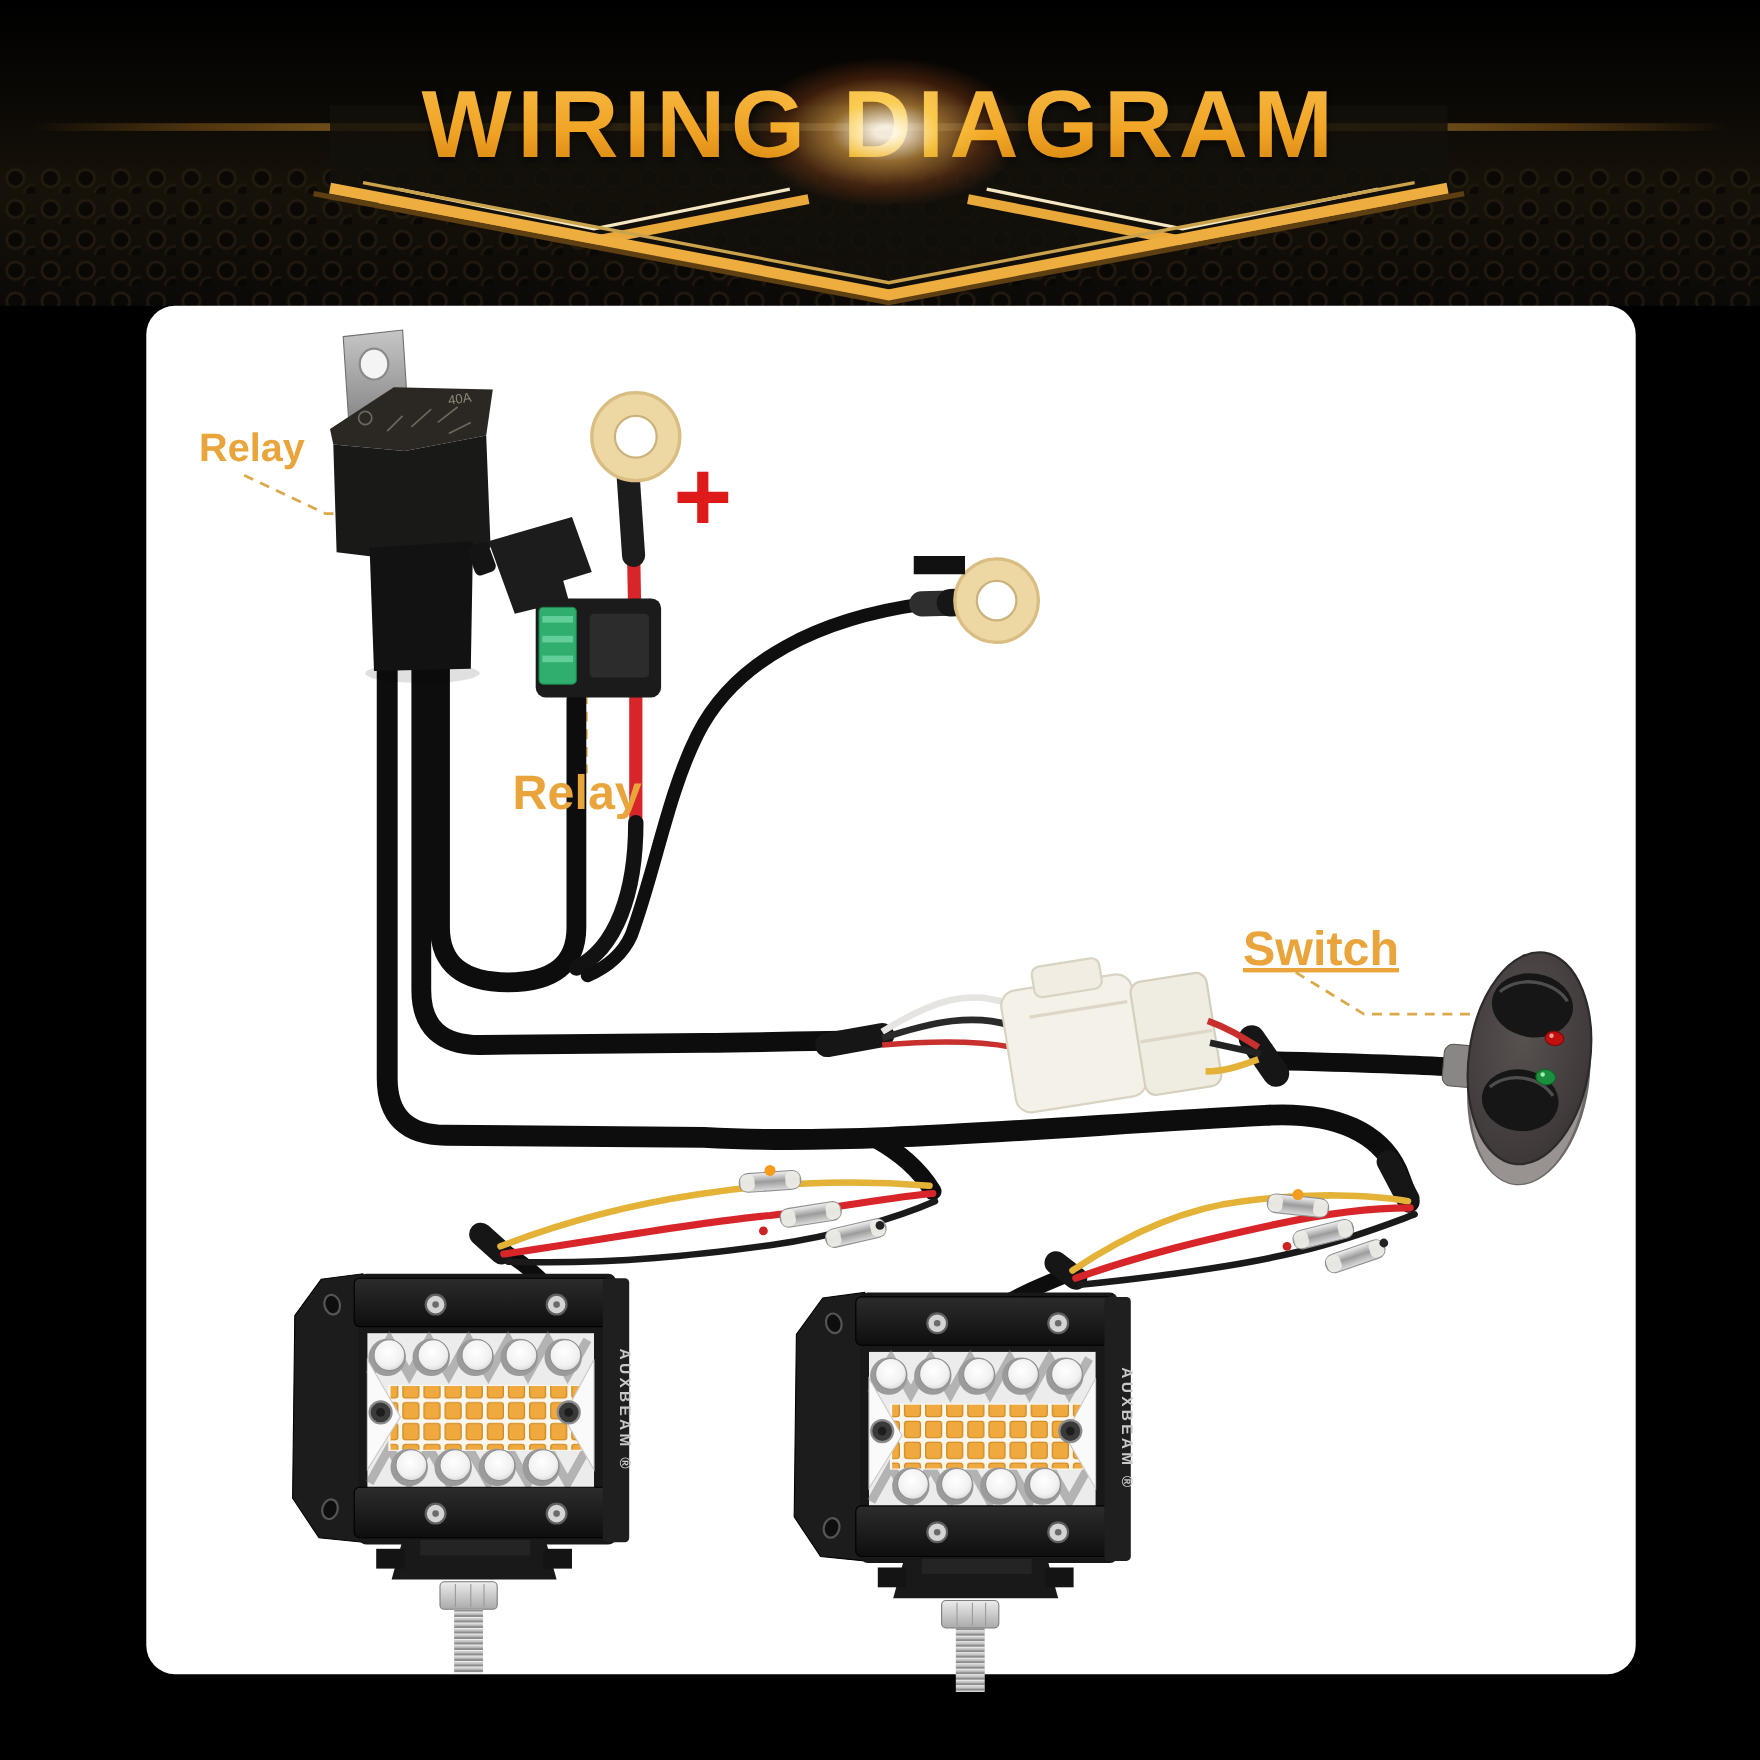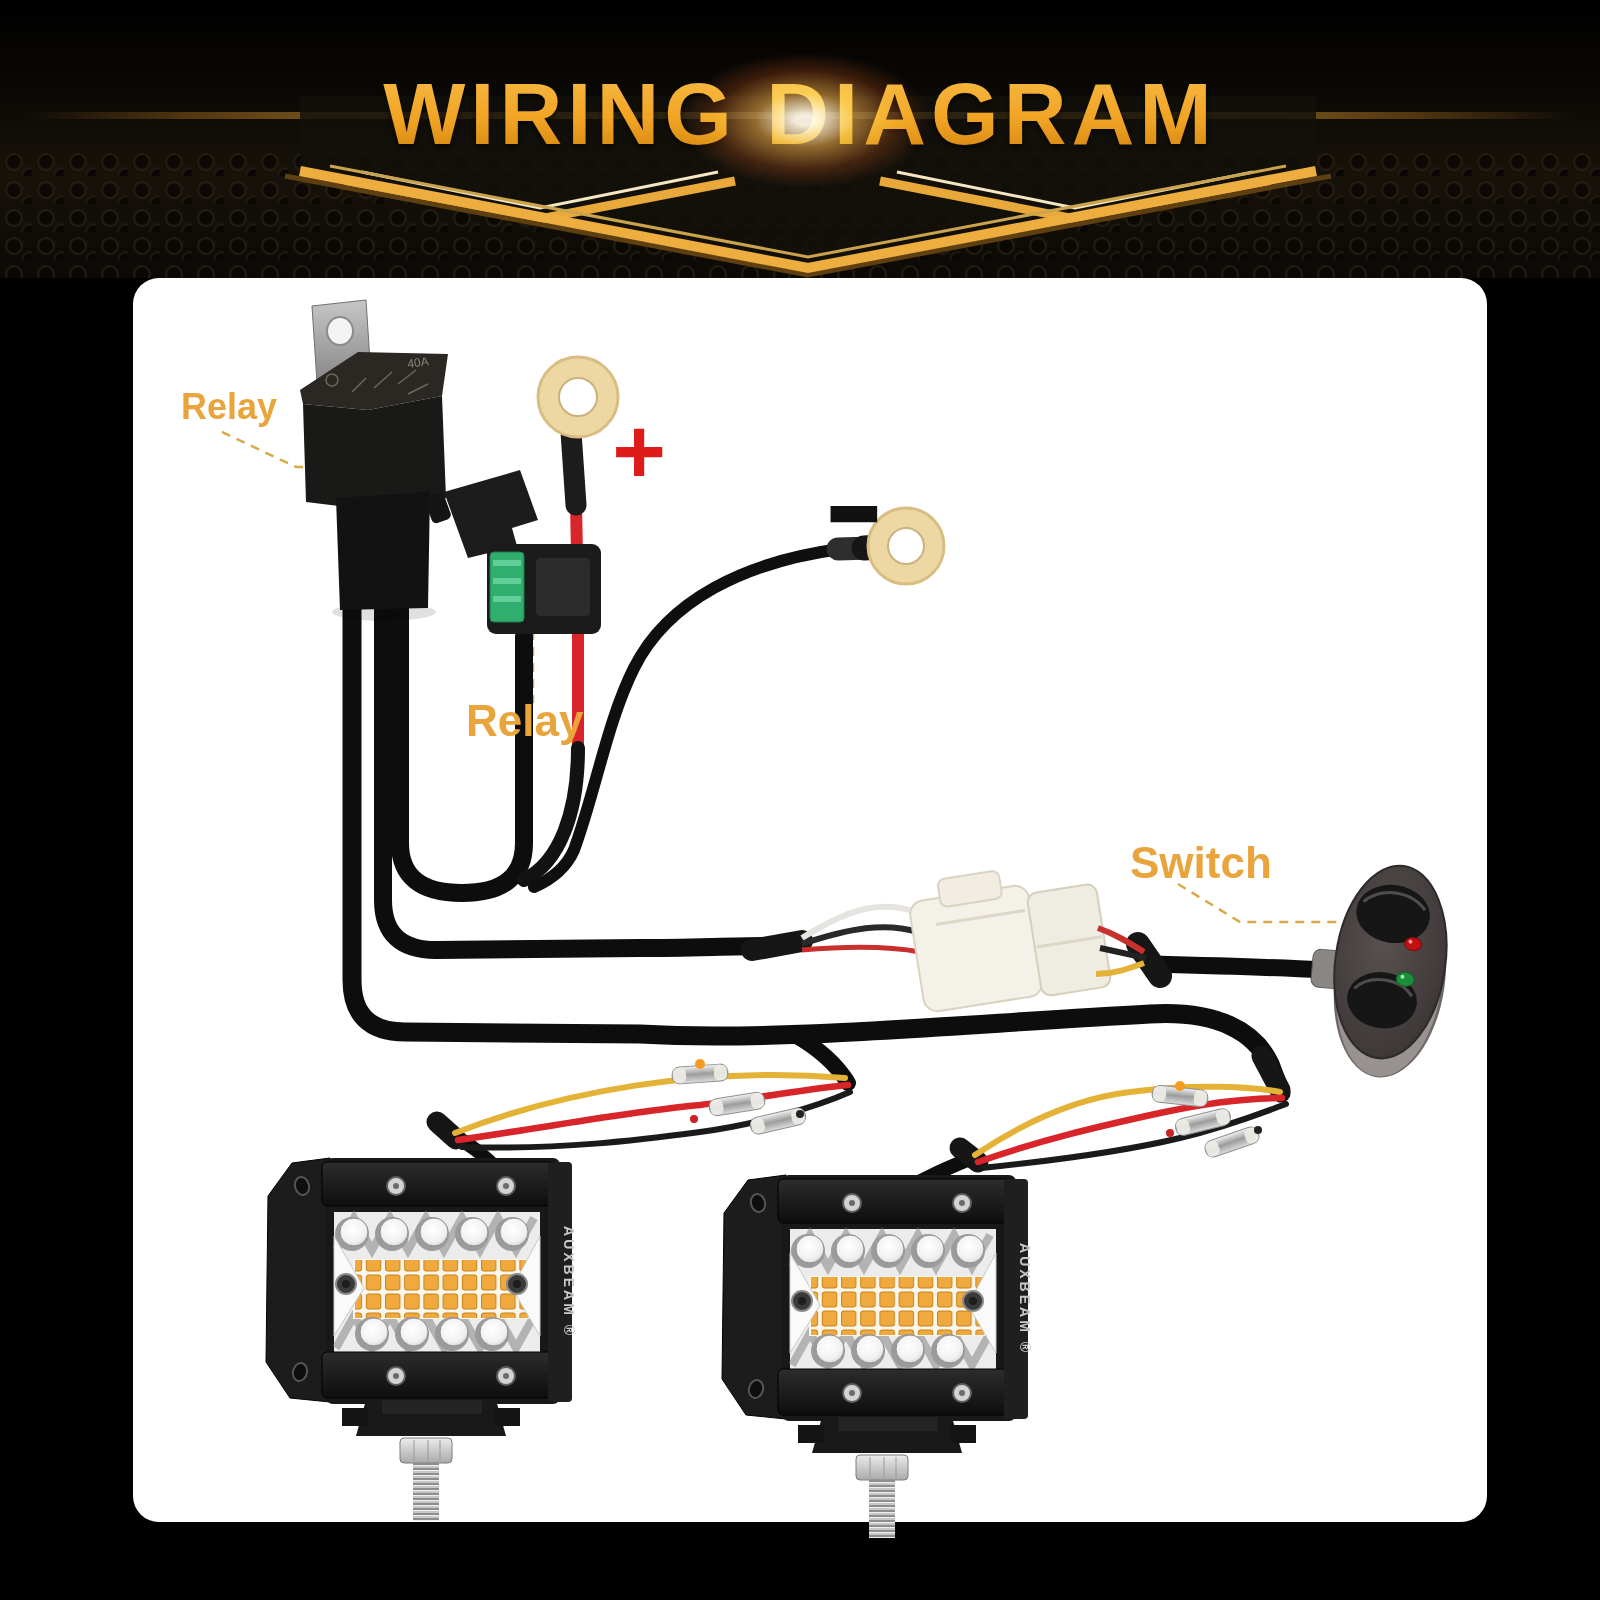--- a/index.html
+++ b/index.html
@@ -29,21 +29,21 @@
   .panel{position:absolute;left:133px;top:278px;width:1354px;height:1244px;
     background:#fff;border-radius:26px;z-index:1;}
 
   
   .scene{position:absolute;left:0;top:0;z-index:2;}
 
   
   .callout{position:absolute;z-index:3;color:#E9A43C;font-weight:bold;}
   .lbl-relay{left:181px;top:386px;font-size:36px;}
   .lbl-fuse{left:466px;top:696px;font-size:44px;}
-  .lbl-switch{left:1130px;top:838px;font-size:44px;}
+  .lbl-switch{left:1130px;top:838px;font-size:44px;text-decoration:underline;}
 </style>
 </head>
 <body>
 
 <div class="banner">
   <div class="dots"></div>
   <div class="streak"></div>
 </div>
 <div class="title">WIRING DIAGRAM</div>
 <div class="flare"></div>

